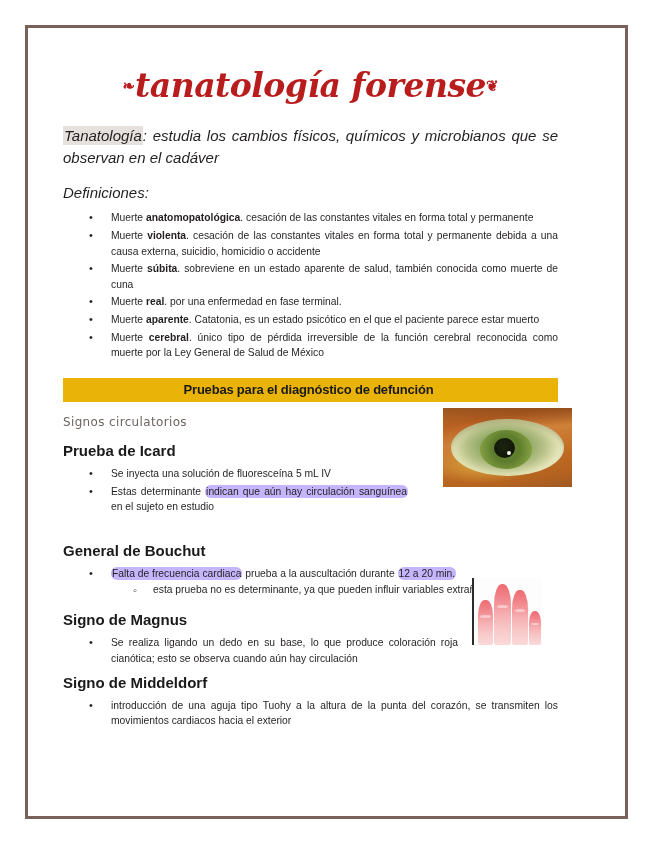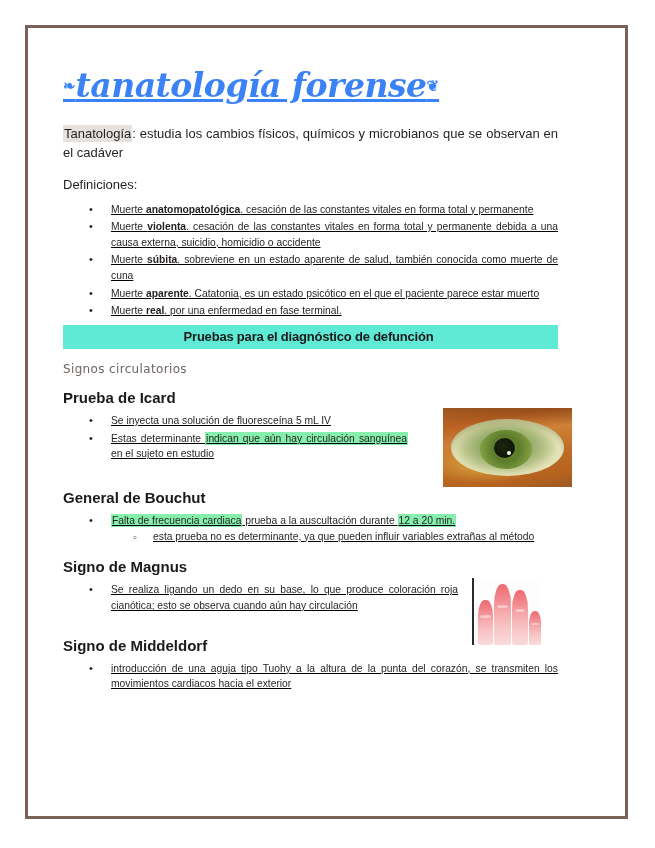--- a/index.html
+++ b/index.html
@@ -41,63 +41,64 @@
   
   #content {
     position: absolute;
     left: 63px;
     top: 40px;
     width: 495px;
   }
 
   
   .doc-title {
-    color: #3b82f6;
+    text-align: center;
+    color: #b91c1c;
     font-family: "DejaVu Serif", serif;
     font-size: 33px;
     font-weight: bold;
     font-style: italic;
     letter-spacing: -0.5px;
     margin: 26px 0 0 0;
     white-space: nowrap;
-    text-decoration: underline;
   }
   .title-orn {
     font-size: 15px;
     font-style: normal;
     vertical-align: 6px;
     letter-spacing: 0;
   }
 
   
   .para {
-    font-size: 13px;
+    font-size: 15px;
     color: #231f20;
     line-height: 1.45;
     margin: 20px 0 0 0;
     text-align: justify;
+    font-style: italic;
   }
   .para.tight { margin-top: 13px; }
 
   .hl {
     background: #e6e1dd;
     padding: 1px 1px;
   }
   .hl-warm {
-    background: #86efac;
+    background: #c4b5fd;
     padding: 1px 1px;
+    border-radius: 6px;
   }
   b, strong { font-weight: bold; }
 
   
   ul.b1 {
     list-style: none;
     margin: 7px 0 0 0;
     padding: 0;
-    text-decoration: underline;
   }
   ul.b1 > li {
     position: relative;
     padding-left: 48px;
     font-size: 10.3px;
     color: #231f20;
     line-height: 1.52;
     margin-bottom: 2px;
     text-align: justify;
   }
@@ -126,24 +127,24 @@
     content: "\25E6";
     position: absolute;
     left: 22px;
     top: 0px;
     font-size: 11px;
     color: #231f20;
   }
 
   
   .banner {
-    background: #5eead4;
+    background: #eab308;
     text-align: center;
     padding: 4px 4px 5px 0;
-    margin-top: 6px;
+    margin-top: 17px;
     font-size: 13px;
     font-weight: bold;
     color: #1a1a1a;
     font-family: "Liberation Sans", sans-serif;
     letter-spacing: -0.2px;
   }
 
   
   .script-sub {
     margin-top: 12px;
@@ -271,22 +272,23 @@
   </div>
 
   <p class="para"><span class="hl">Tanatología</span><span>: estudia los cambios físicos, químicos y microbianos que se observan en el cadáver</span></p>
 
   <p class="para tight">Definiciones:</p>
 
   <ul class="b1">
     <li><span>Muerte </span><b>anatomopatológica</b><span>. cesación de las constantes vitales en forma total y permanente</span></li>
     <li><span>Muerte </span><b>violenta</b><span>. cesación de las constantes vitales en forma total y permanente debida a una causa externa, suicidio, homicidio o accidente</span></li>
     <li><span>Muerte </span><b>súbita</b><span>. sobreviene en un estado aparente de salud, también conocida como muerte de cuna</span></li>
+    <li><span>Muerte </span><b>real</b><span>. por una enfermedad en fase terminal.</span></li>
     <li><span>Muerte </span><b>aparente</b><span>. Catatonia, es un estado psicótico en el que el paciente parece estar muerto</span></li>
-    <li><span>Muerte </span><b>real</b><span>. por una enfermedad en fase terminal.</span></li>
+    <li><span>Muerte </span><b>cerebral</b><span>. único tipo de pérdida irreversible de la función cerebral reconocida como muerte por la Ley General de Salud de México</span></li>
   </ul>
 
   <div class="banner">Pruebas para el diagnóstico de defunción</div>
 
   <div class="script-sub">Signos circulatorios</div>
 
   <div class="sub-head">Prueba de Icard</div>
   <ul class="b1">
     <li style="padding-right:190px">Se inyecta una solución de fluoresceína 5 mL IV</li>
     <li style="padding-right:150px"><span>Estas determinante </span><span class="hl-warm">indican que aún hay circulación sanguínea</span><span> en el sujeto en estudio</span></li>
@@ -299,21 +301,21 @@
         <li>esta prueba no es determinante, ya que pueden influir variables extrañas al método</li>
       </ul>
     </li>
   </ul>
 
   <div class="sub-head" style="margin-top:14px">Signo de Magnus</div>
   <ul class="b1">
     <li style="padding-right:100px">Se realiza ligando un dedo en su base, lo que produce coloración roja cianótica; esto se observa cuando aún hay circulación</li>
   </ul>
 
-  <div class="sub-head" style="margin-top:23px">Signo de Middeldorf</div>
+  <div class="sub-head" style="margin-top:7px">Signo de Middeldorf</div>
   <ul class="b1">
     <li>introducción de una aguja tipo Tuohy a la altura de la punta del corazón, se transmiten los movimientos cardiacos hacia el exterior</li>
   </ul>
 
 </div>
 
 <div class="fig" id="fig-eye">
   <div id="eye-lidshadow"></div>
   <div id="eye-sclera">
     <div id="eye-iris"></div>

